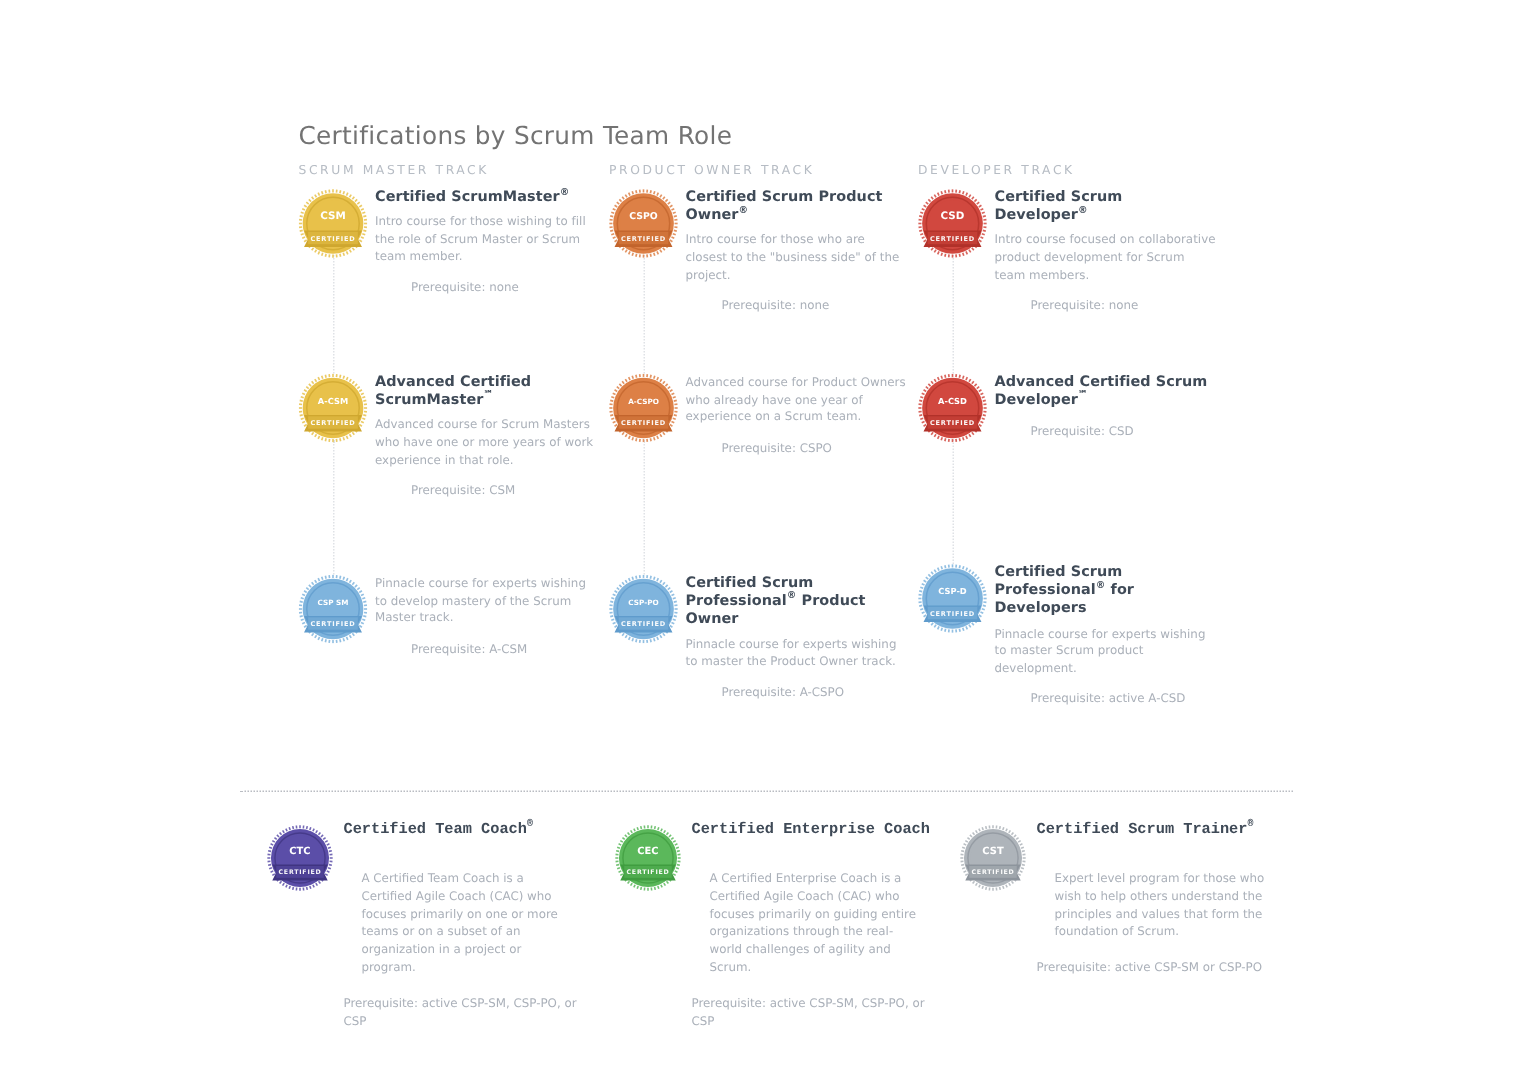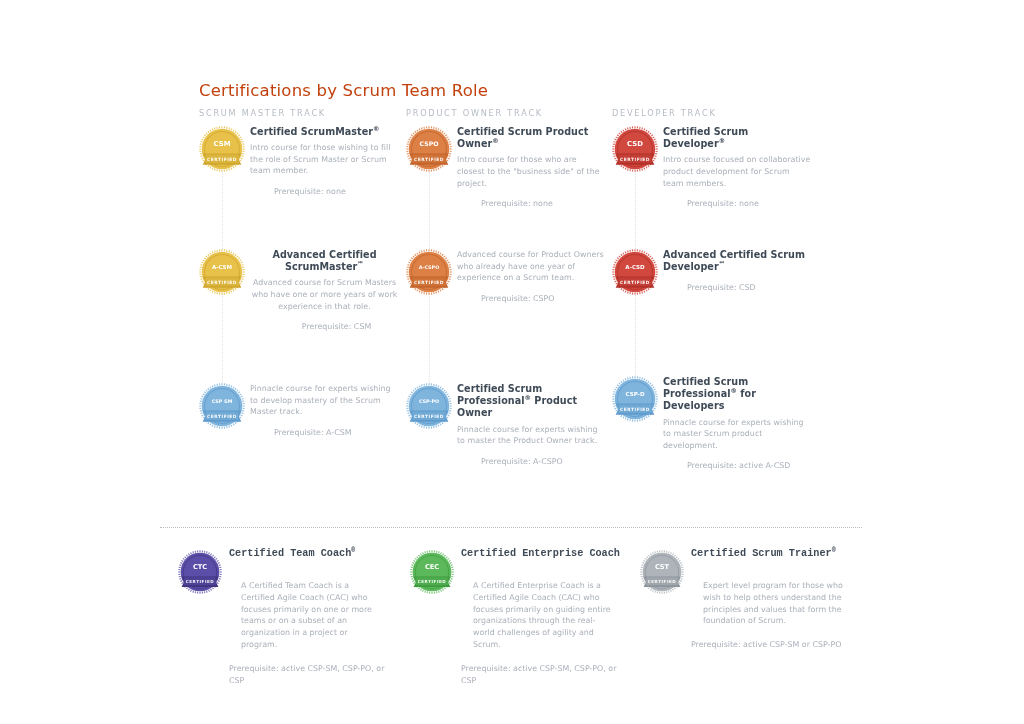--- a/index.html
+++ b/index.html
@@ -19,21 +19,21 @@
     left: 0; top: 0;
     width: 1024px;
     height: 724px;
   }
   .title {
     position: absolute;
     left: 199px;
     top: 81px;
     font-size: 16.5px;
     font-weight: 400;
-    color: #c2410c;
+    color: #737373;
     letter-spacing: 0.2px;
     white-space: nowrap;
   }
   .tracks {
     position: absolute;
     left: 199px;
     top: 108px;
     width: 680px;
   }
   .track-col {
@@ -243,21 +243,21 @@
               <text x="50" y="75" text-anchor="middle" font-family="DejaVu Sans, Liberation Sans, sans-serif" font-size="9.5" letter-spacing="1.2" font-weight="bold" fill="#ffffff" opacity="0.95">CERTIFIED</text>
             </svg>
           </div>
           <div class="body">
             <h3>Certified ScrumMaster<sup>®</sup></h3>
             <p class="desc">Intro course for those wishing to fill the role of Scrum Master or Scrum team member.</p>
             <p class="prereq">Prerequisite: none</p>
           </div>
         </div>
         <div class="connector" style="left: 23px; top: 185px; height: 90px;"></div>
-        <div class="cert" style="top: 141px; text-align: center;">
+        <div class="cert" style="top: 141px;">
           <div class="badge-wrap">
             <svg class="badge" viewBox="0 0 100 100">
               <g>
                 <line x1="95.00" y1="50.00" x2="99.50" y2="50.00" stroke="#e8c14a" stroke-width="2.4" opacity="0.85"></line>
                 <line x1="94.72" y1="55.04" x2="99.19" y2="55.54" stroke="#e8c14a" stroke-width="2.4" opacity="0.85"></line>
                 <line x1="93.87" y1="60.01" x2="98.26" y2="61.01" stroke="#e8c14a" stroke-width="2.4" opacity="0.85"></line>
                 <line x1="92.47" y1="64.86" x2="96.72" y2="66.35" stroke="#e8c14a" stroke-width="2.4" opacity="0.85"></line>
                 <line x1="90.54" y1="69.52" x2="94.60" y2="71.48" stroke="#e8c14a" stroke-width="2.4" opacity="0.85"></line>
                 <line x1="88.10" y1="73.94" x2="91.91" y2="76.34" stroke="#e8c14a" stroke-width="2.4" opacity="0.85"></line>
                 <line x1="85.18" y1="78.06" x2="88.70" y2="80.86" stroke="#e8c14a" stroke-width="2.4" opacity="0.85"></line>

